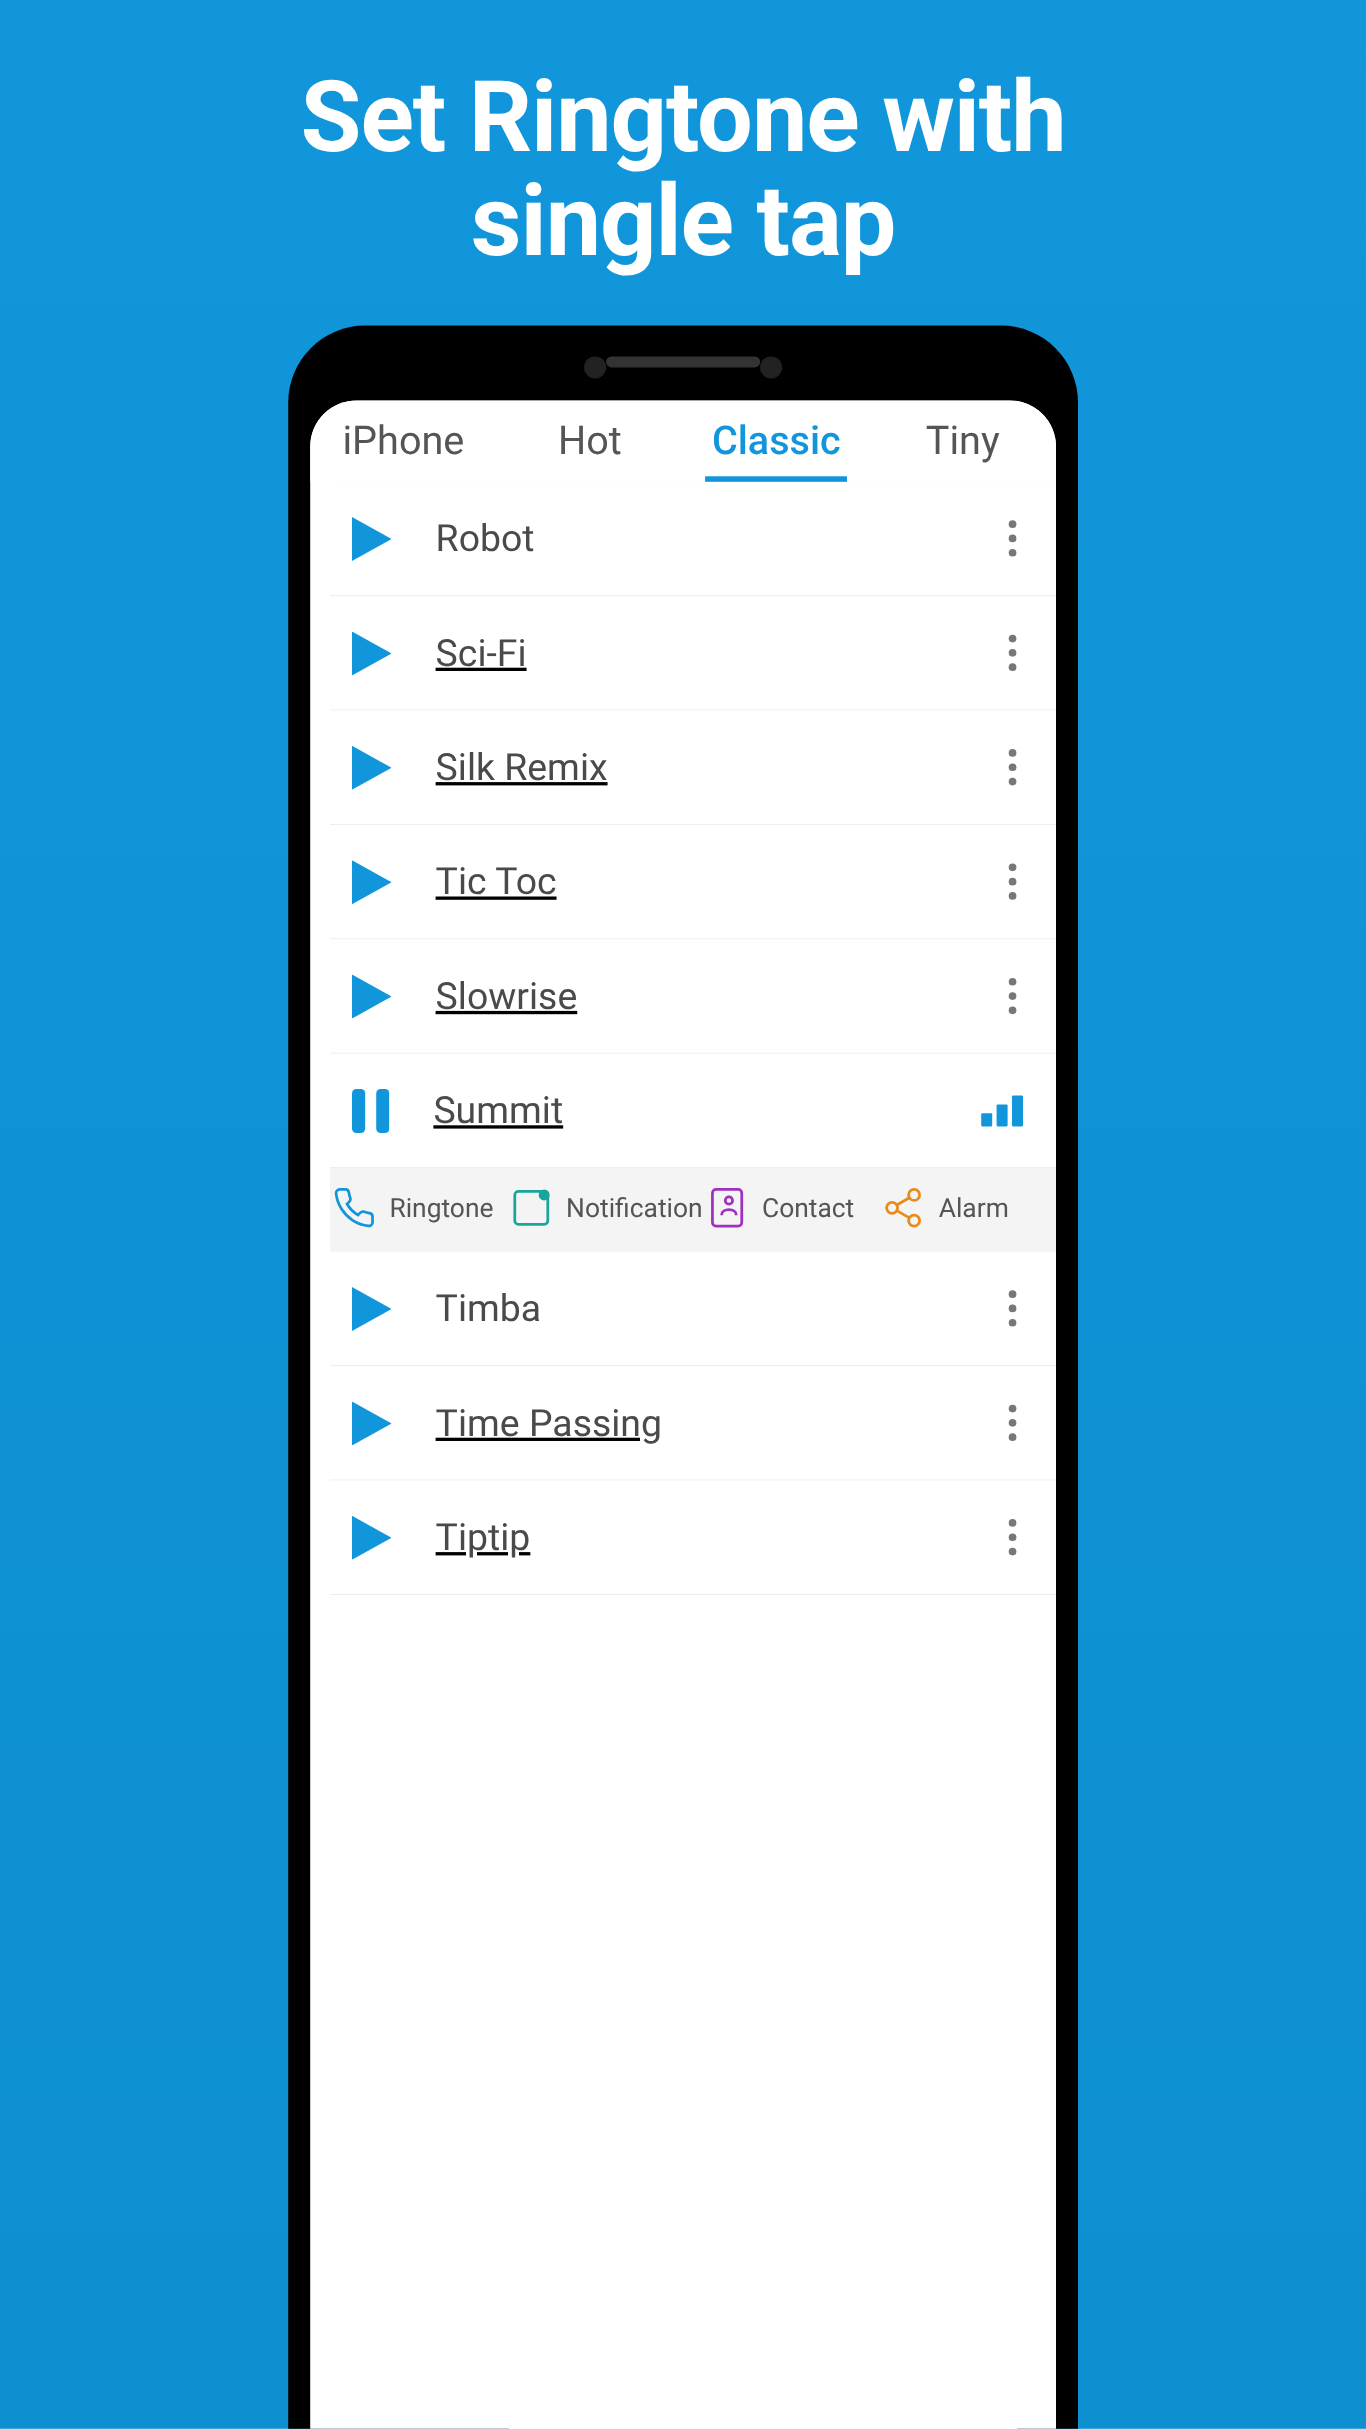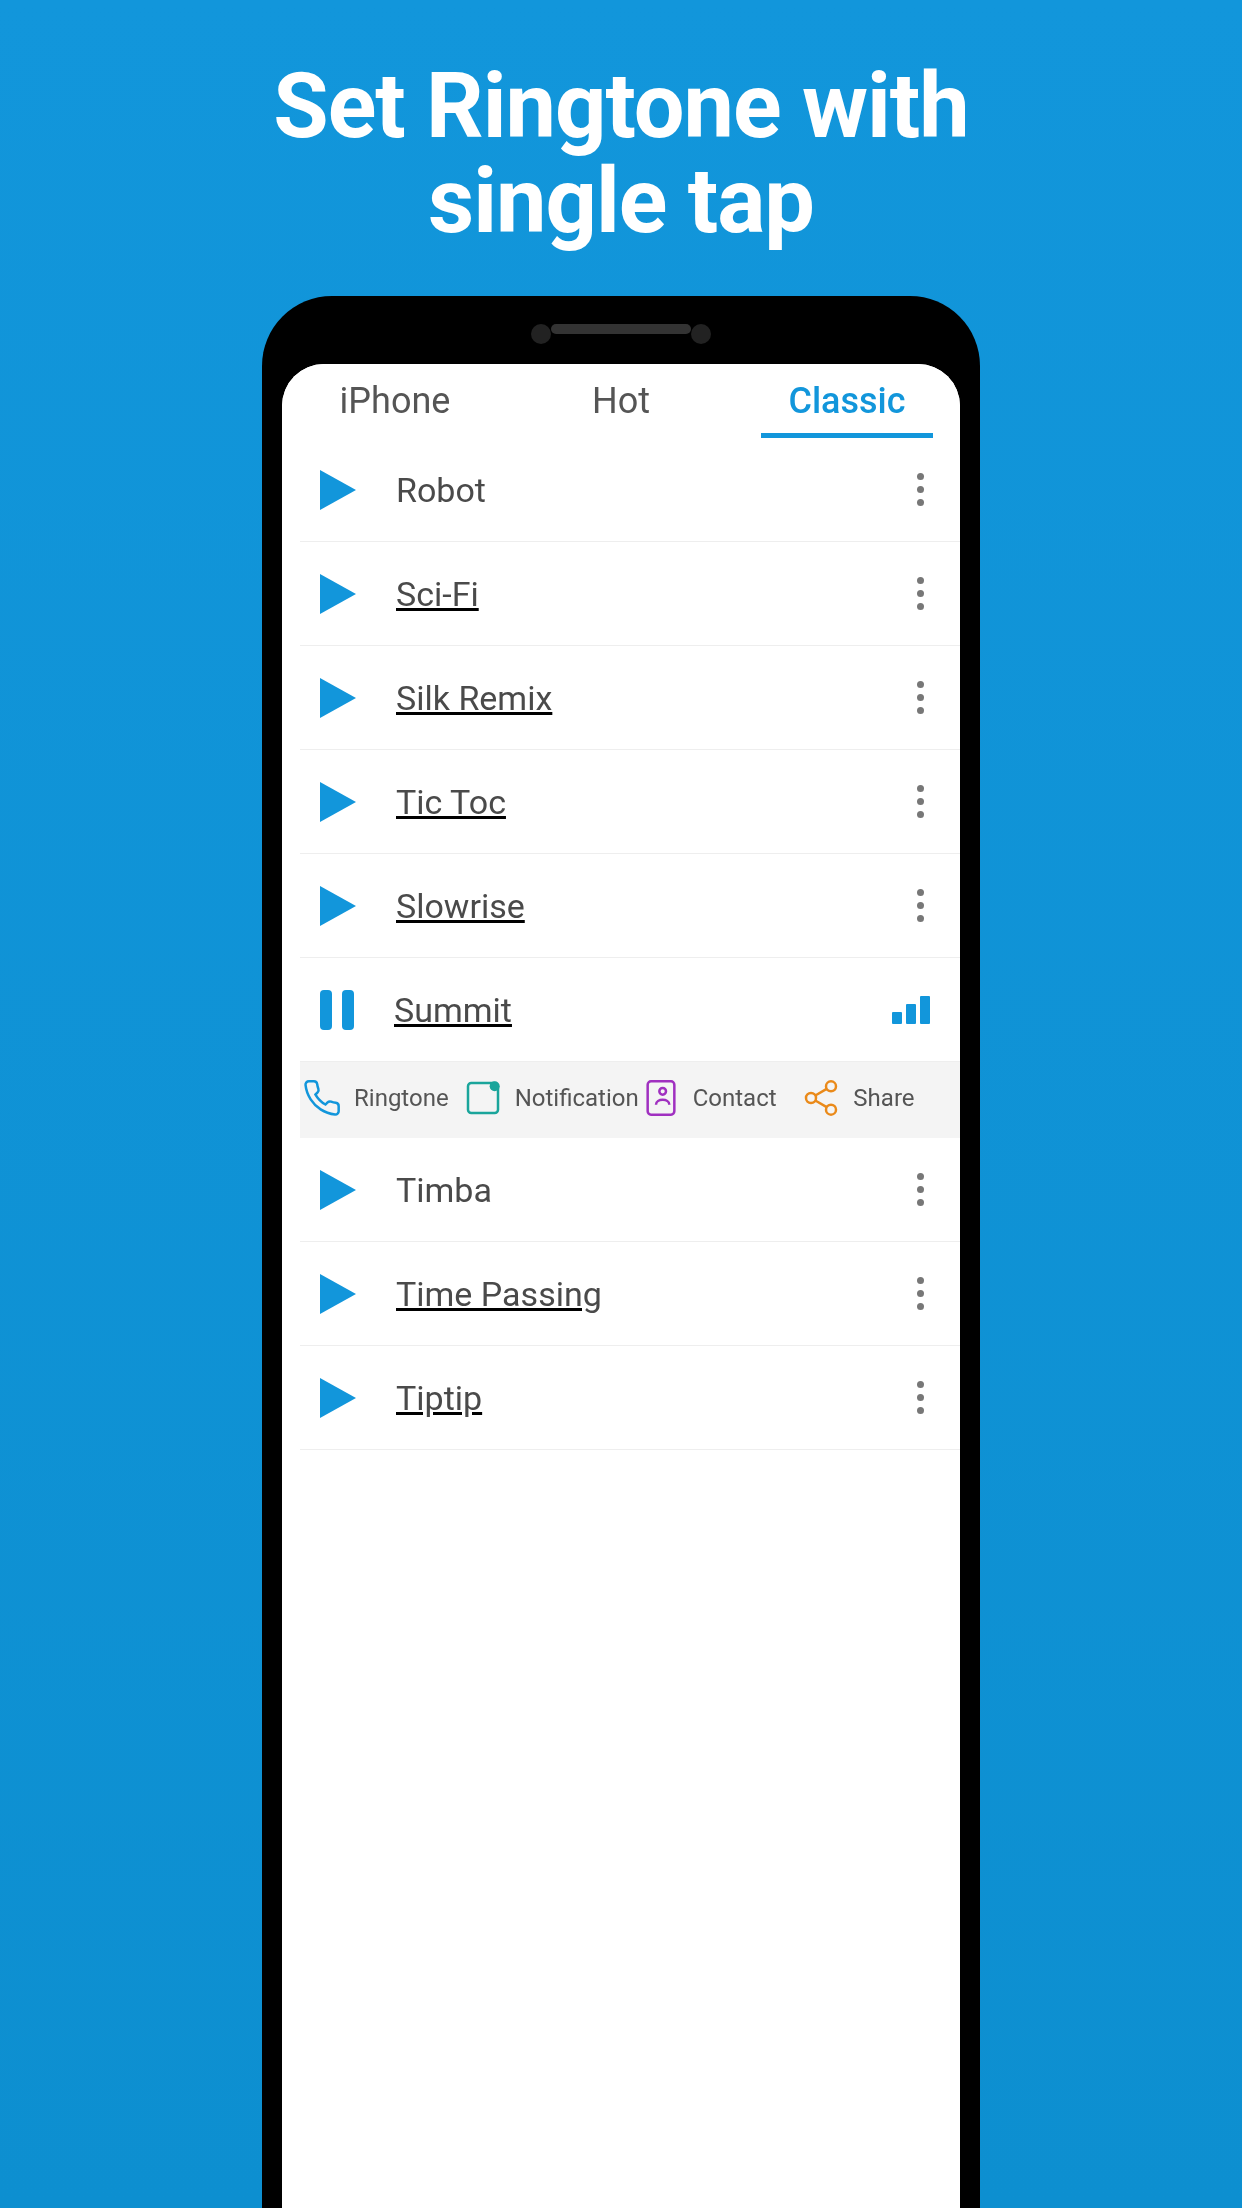--- a/index.html
+++ b/index.html
@@ -165,20 +165,21 @@
     <div class="sensor"></div>
     <div class="sensor"></div>
   </div>
   <div class="speaker-slot"></div>
   <div class="screen">
 
     <div class="tabs">
       <div class="tab">iPhone</div>
       <div class="tab">Hot</div>
       <div class="tab active">Classic</div>
+      <div class="tab">Tiny</div>
     </div>
 
     <div class="list">
 
       <div class="row">
         <span class="play-icon">
           <svg width="36" height="40" viewBox="0 0 36 40">
               <path d="M0 0 L36 20 L0 40 Z" fill="#1296db"></path>
             </svg>
         </span>
@@ -295,21 +296,21 @@
 
         <div class="action">
           <span class="action-icon">
             <svg width="40" height="40" viewBox="0 0 24 24" fill="none" stroke="#ea8a1a" stroke-width="1.5">
               <circle cx="18" cy="5" r="3"></circle>
                 <circle cx="6" cy="12" r="3"></circle>
                 <circle cx="18" cy="19" r="3"></circle>
               <path d="M8.59 13.51l6.83 3.98M15.41 6.51l-6.82 3.98"></path>
             </svg>
           </span>
-          <span>Share</span>
+          <span>Alarm</span>
         </div>
 
       </div>
 
       <div class="row">
         <span class="play-icon">
           <svg width="36" height="40" viewBox="0 0 36 40">
               <path d="M0 0 L36 20 L0 40 Z" fill="#1296db"></path>
             </svg>
         </span>

